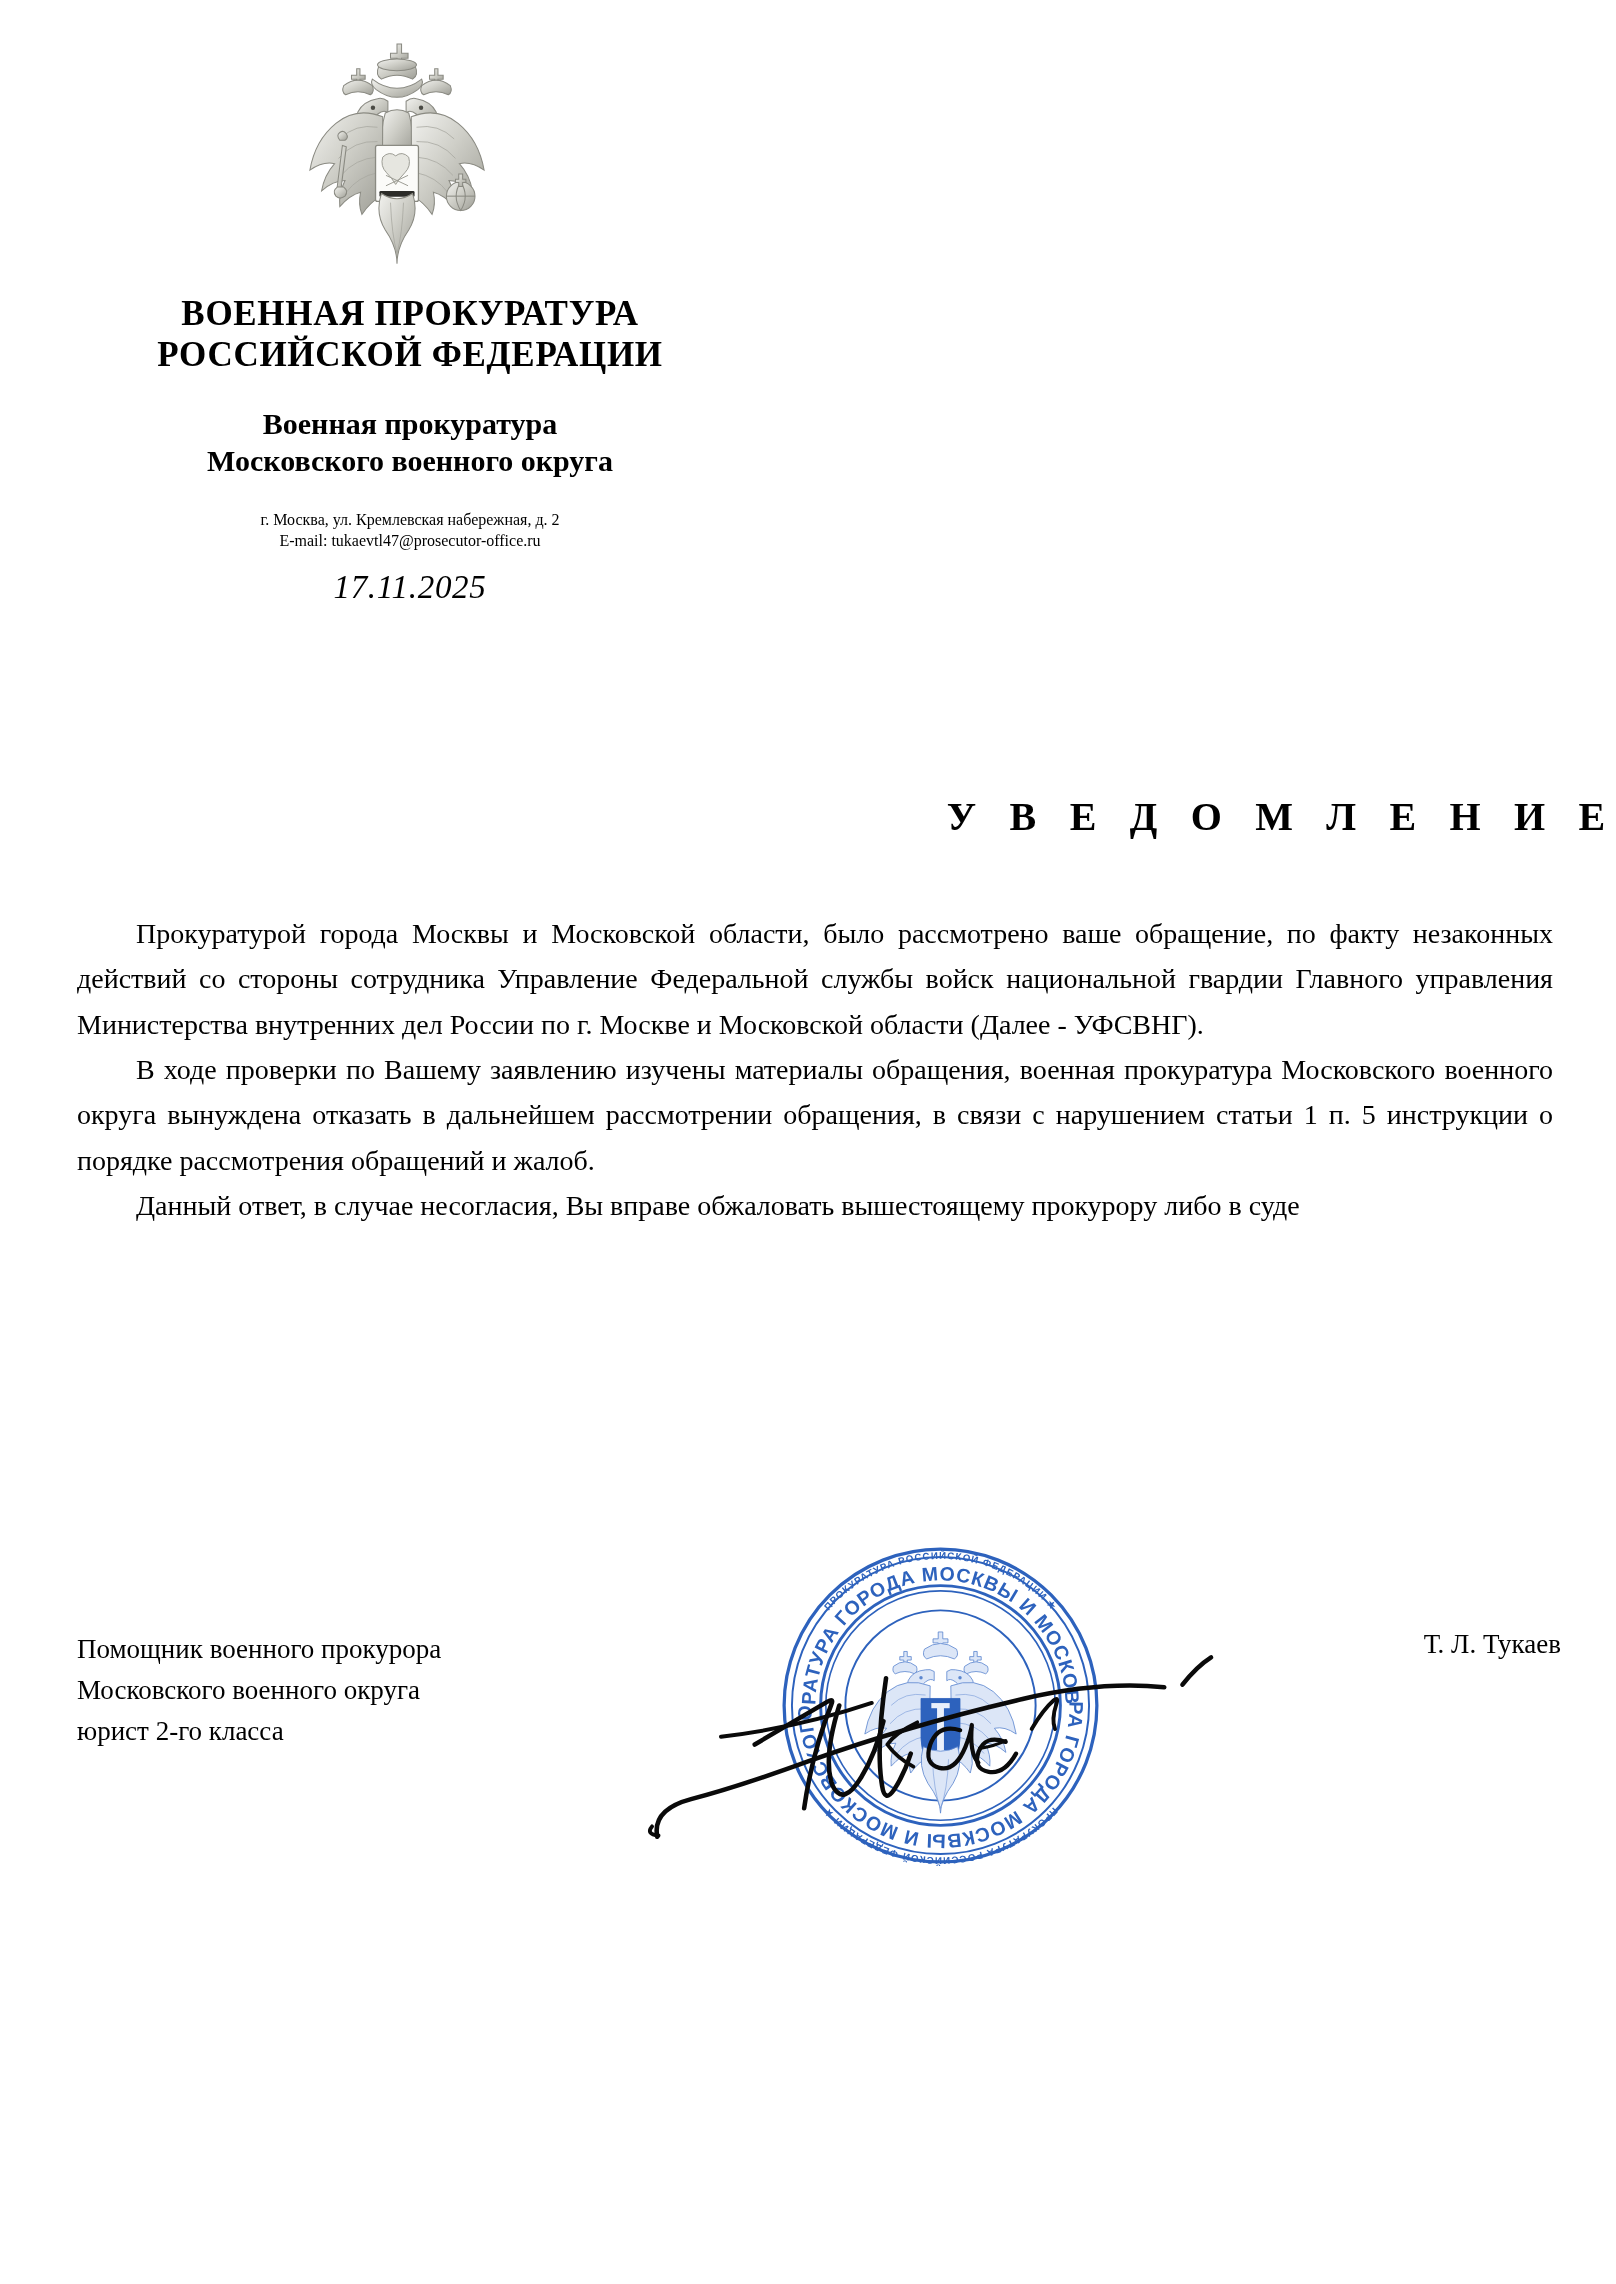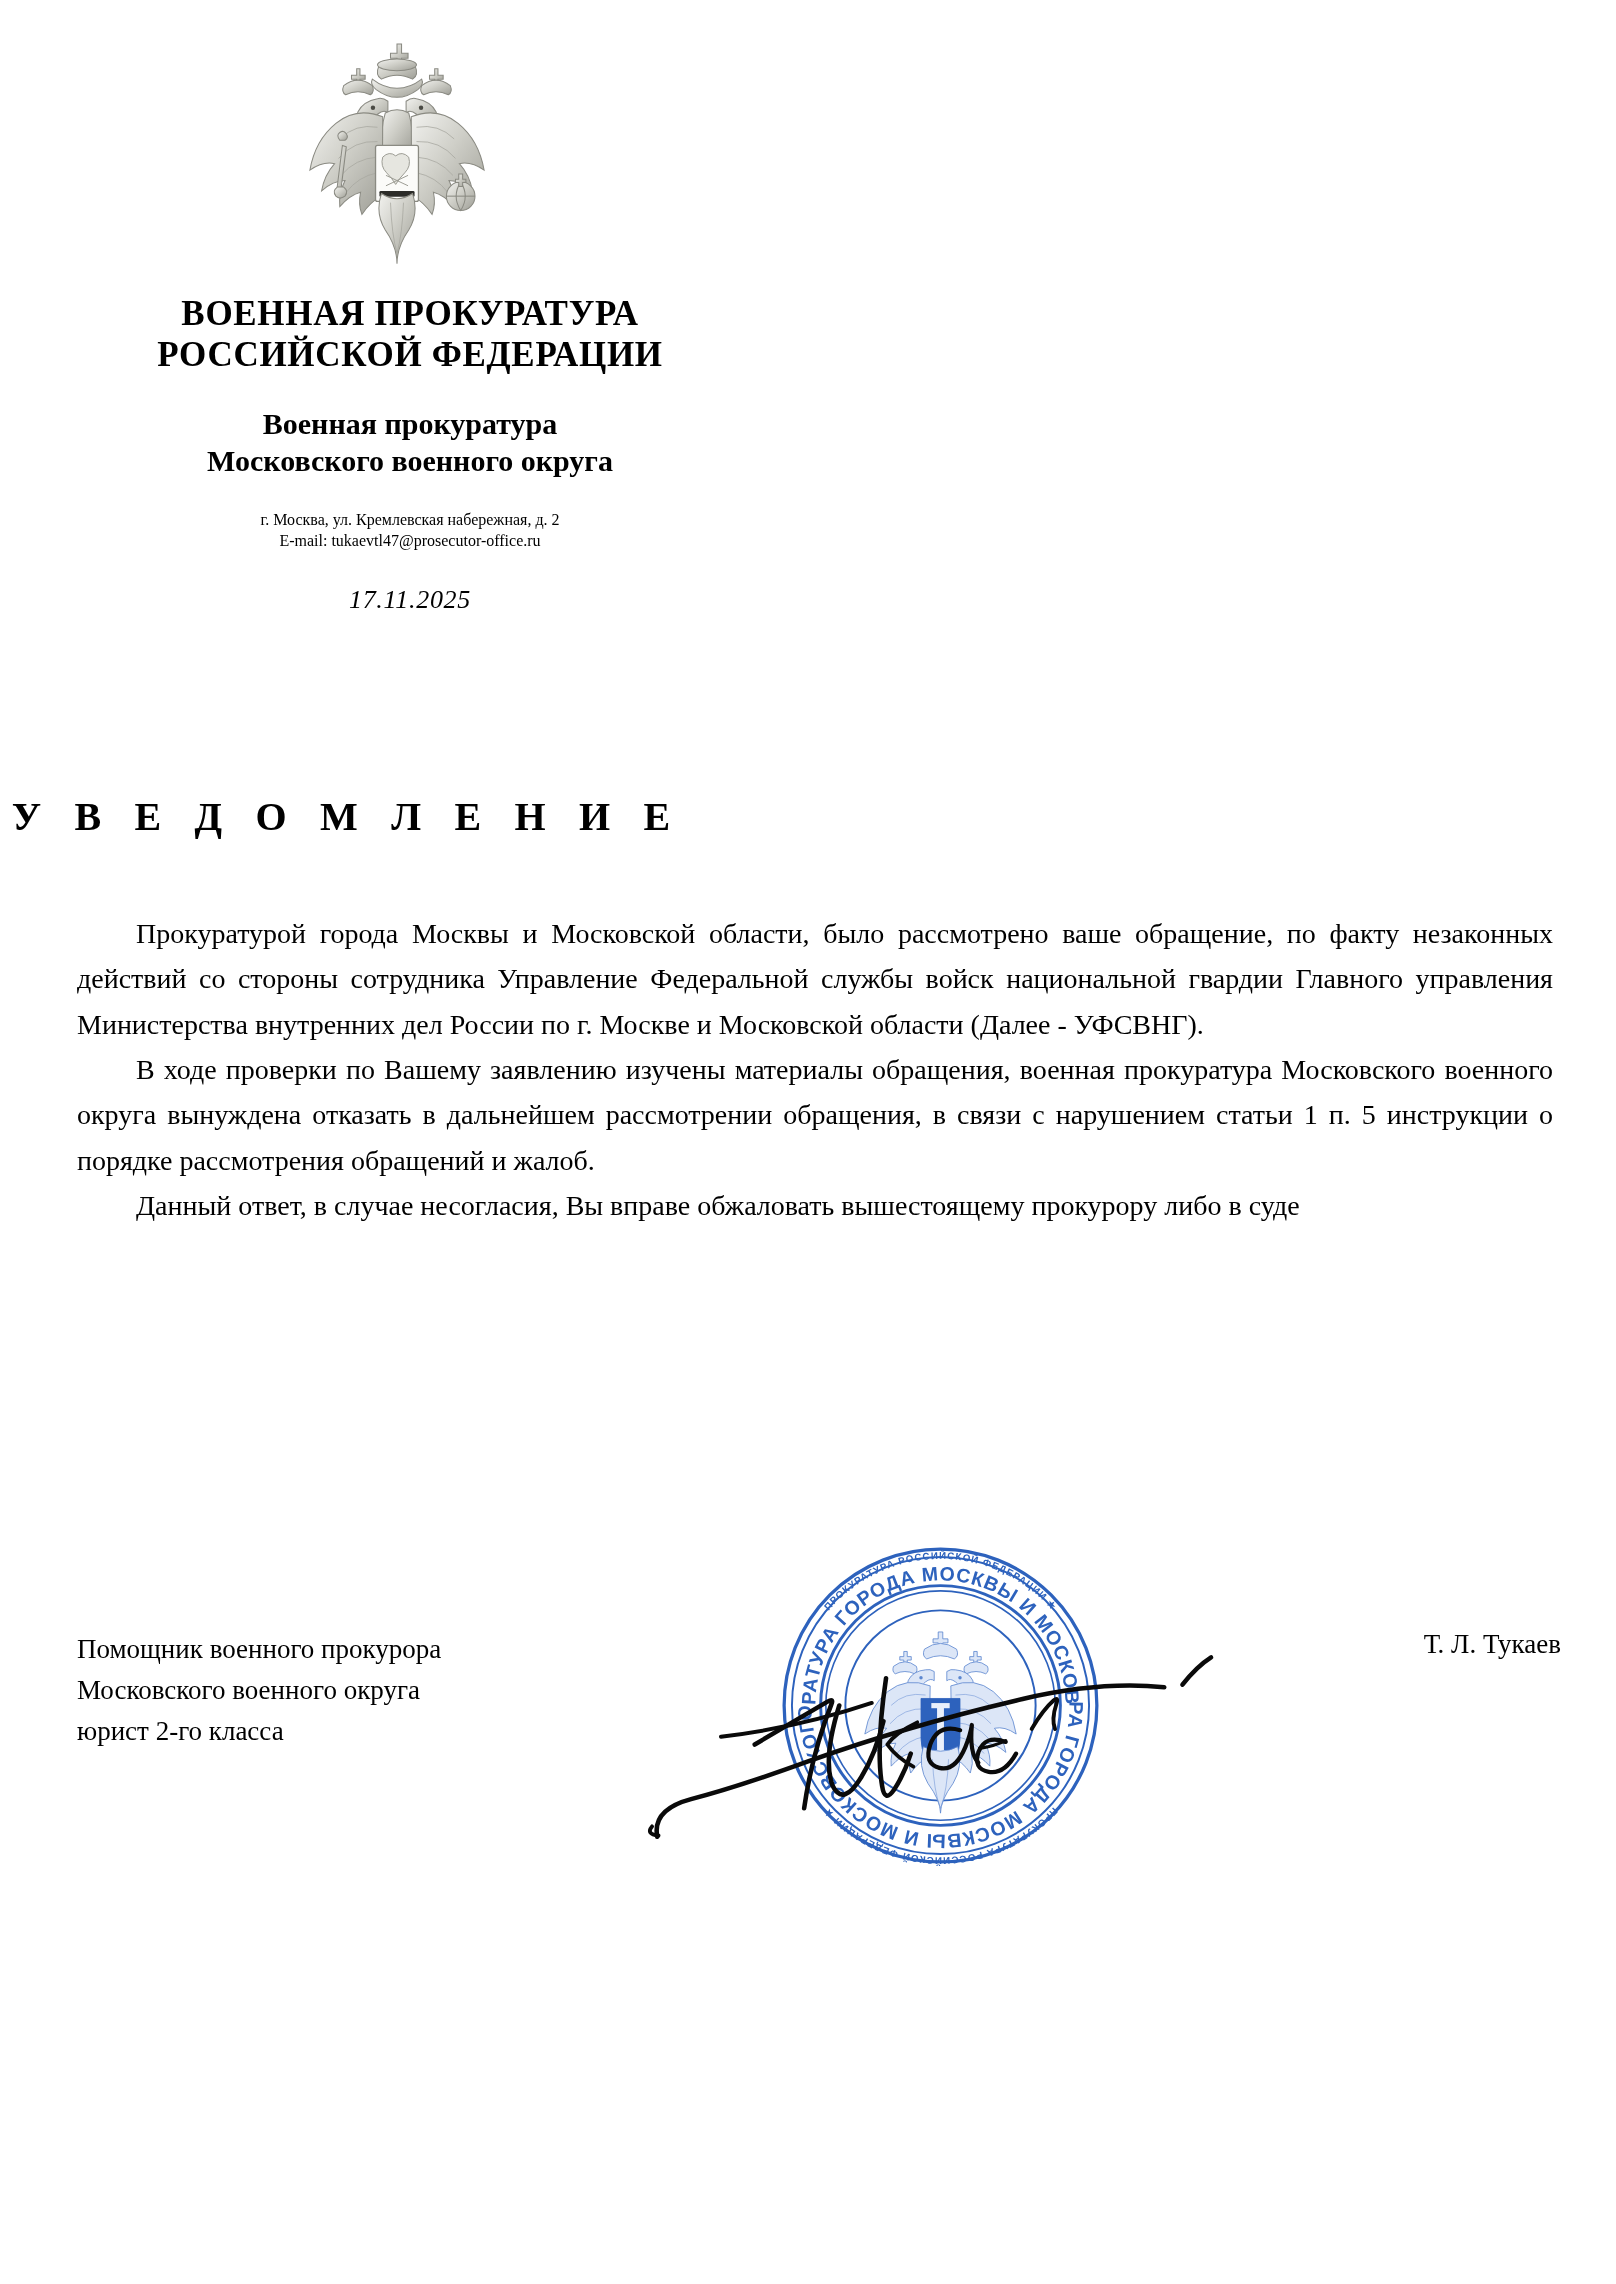--- a/index.html
+++ b/index.html
@@ -51,22 +51,22 @@
     line-height: 1.25;
     white-space: pre-line;
   }
   .lh-address {
     margin-top: 29px;
     font-size: 16px;
     line-height: 1.34;
     white-space: pre-line;
   }
   .lh-date {
-    margin-top: 34px;
-    font-size: 26px;
+    margin-top: 18px;
+    font-size: 33px;
     font-style: italic;
     letter-spacing: 0.7px;
   }
 
   
   .addressee {
     position: absolute;
     left: 928px;
     top: 312px;
     width: 612px;
@@ -74,21 +74,21 @@
     line-height: 1.52;
     white-space: pre-line;
   }
 
   
   .doc-title {
     position: absolute;
     left: 0;
     top: 793px;
     width: 1617px;
-    text-align: left;
+    text-align: right;
     font-size: 40px;
     font-weight: bold;
     letter-spacing: 11.7px;
     text-indent: 11.7px;
   }
 
   
   .body-text {
     position: absolute;
     left: 77px;

